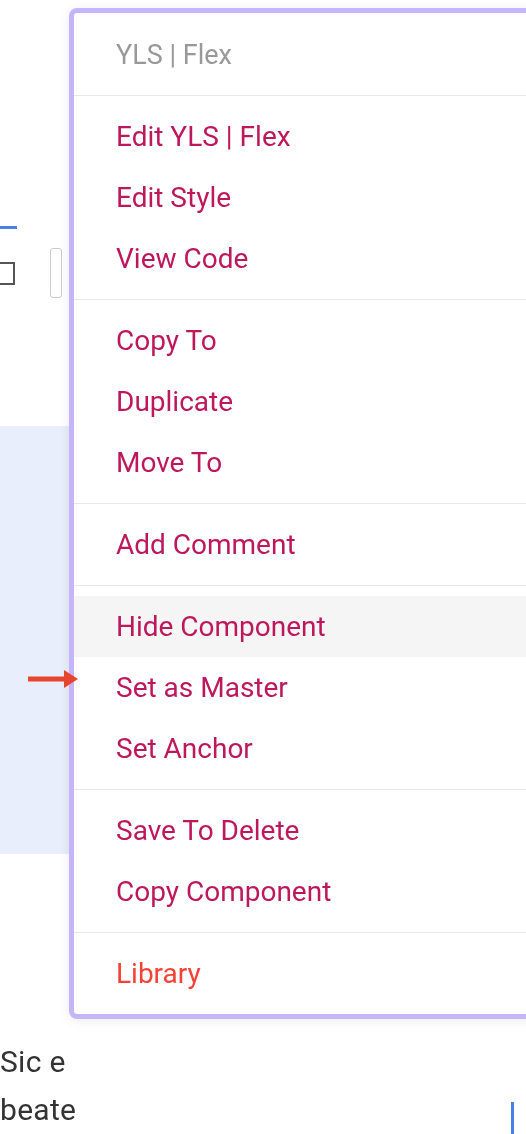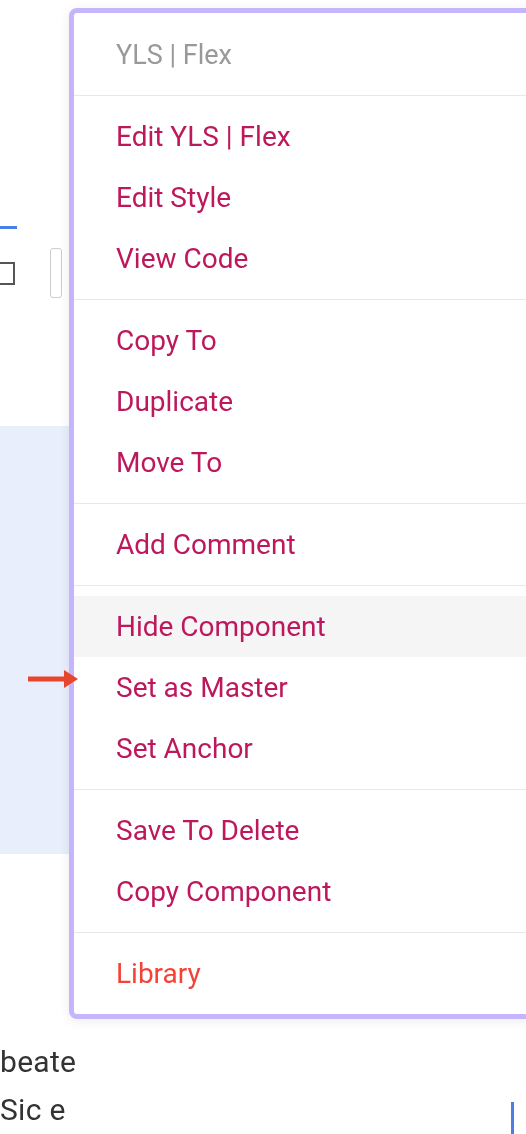--- a/index.html
+++ b/index.html
@@ -135,22 +135,22 @@
   </style>
 </head>
 <body>
 
 <div class="background-region-blue"></div>
 <div class="thin-blue-line"></div>
 <div class="small-box"></div>
 <div class="small-box-2"></div>
 
 <div class="background-text-bottom">
+  <div>Sic e</div>
   <div>beate</div>
-  <div>Sic e</div>
 </div>
 
 <div class="blue-cursor-bar"></div>
 
 <div class="context-menu">
   <div class="menu-header">YLS | Flex</div>
 
   <div class="menu-divider"></div>
   <div class="menu-group">
     <div class="menu-item">Edit YLS | Flex</div>

